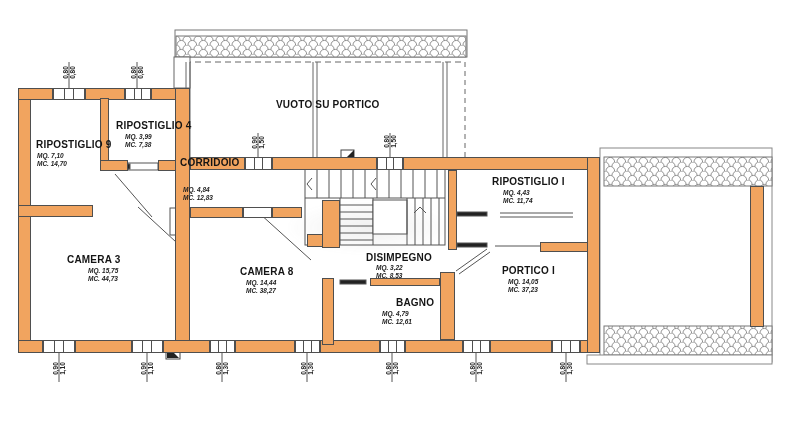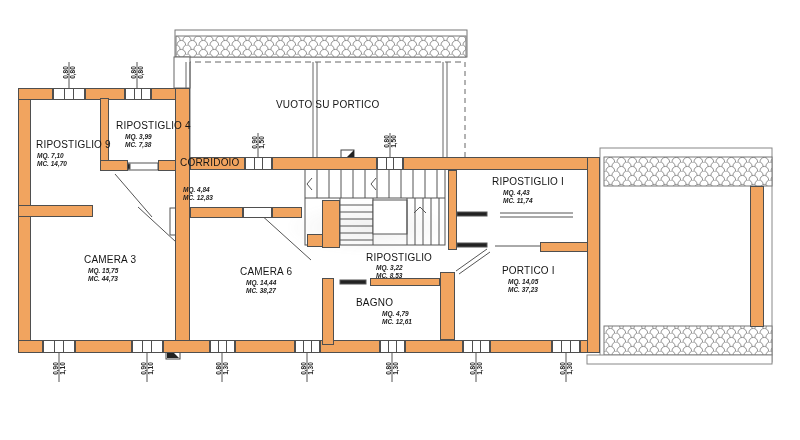--- a/index.html
+++ b/index.html
@@ -4,21 +4,21 @@
 <style>
   html,body{margin:0;padding:0;background:#fff;}
   #stage{position:relative;width:800px;height:440px;background:#ffffff;overflow:hidden;
          font-family:"Liberation Sans",sans-serif;}
   .w{position:absolute;background:#f1a45f;border:1px solid #4f4f4f;box-sizing:border-box;}
   .win{position:absolute;background:#fff;border:1px solid #4f4f4f;box-sizing:border-box;
        background-image:linear-gradient(#4f4f4f,#4f4f4f),linear-gradient(#4f4f4f,#4f4f4f);
        background-repeat:no-repeat;background-size:1px 100%,1px 100%;
        background-position:33% 0,66% 0;}
   .door{position:absolute;background:#fff;border:1px solid #4f4f4f;box-sizing:border-box;}
-  .lbl{position:absolute;font-weight:normal;font-size:10px;color:#141414;letter-spacing:.2px;
+  .lbl{position:absolute;font-weight:bold;font-size:10px;color:#141414;letter-spacing:.2px;
        white-space:nowrap;line-height:1;}
   .sub{position:absolute;font-weight:bold;font-style:italic;font-size:6.5px;color:#222;
        white-space:nowrap;line-height:1;}
   .dim{position:absolute;width:26px;font-weight:bold;font-size:6.5px;color:#222;text-align:center;
        line-height:1.15;transform:rotate(-90deg);white-space:nowrap;}
   .wm{position:absolute;left:285px;top:200px;width:170px;height:55px;border-radius:50%;
       background:radial-gradient(ellipse at center,rgba(110,110,110,.10),rgba(110,110,110,0) 70%);
       filter:blur(2px);}
   svg{position:absolute;left:0;top:0;}
 </style>
@@ -190,33 +190,33 @@
   <div class="lbl" style="left:180px;top:158px">CORRIDOIO</div>
   <div class="sub" style="left:183px;top:187px">MQ. 4,84</div>
   <div class="sub" style="left:183px;top:195px">MC. 12,83</div>
 
   <div class="lbl" style="left:276px;top:100px">VUOTO SU PORTICO</div>
 
   <div class="lbl" style="left:492px;top:177px">RIPOSTIGLIO I</div>
   <div class="sub" style="left:503px;top:190px">MQ. 4,43</div>
   <div class="sub" style="left:503px;top:198px">MC. 11,74</div>
 
-  <div class="lbl" style="left:84px;top:255px">CAMERA 3</div>
+  <div class="lbl" style="left:67px;top:255px">CAMERA 3</div>
   <div class="sub" style="left:88px;top:268px">MQ. 15,75</div>
   <div class="sub" style="left:88px;top:276px">MC. 44,73</div>
 
-  <div class="lbl" style="left:240px;top:267px">CAMERA 6</div>
+  <div class="lbl" style="left:240px;top:267px">CAMERA 8</div>
   <div class="sub" style="left:246px;top:280px">MQ. 14,44</div>
   <div class="sub" style="left:246px;top:288px">MC. 38,27</div>
 
-  <div class="lbl" style="left:366px;top:253px">RIPOSTIGLIO</div>
+  <div class="lbl" style="left:366px;top:253px">DISIMPEGNO</div>
   <div class="sub" style="left:376px;top:265px">MQ. 3,22</div>
   <div class="sub" style="left:376px;top:273px">MC. 8,53</div>
 
-  <div class="lbl" style="left:356px;top:298px">BAGNO</div>
+  <div class="lbl" style="left:396px;top:298px">BAGNO</div>
   <div class="sub" style="left:382px;top:311px">MQ. 4,79</div>
   <div class="sub" style="left:382px;top:319px">MC. 12,61</div>
 
   <div class="lbl" style="left:502px;top:266px">PORTICO I</div>
   <div class="sub" style="left:508px;top:279px">MQ. 14,05</div>
   <div class="sub" style="left:508px;top:287px">MC. 37,23</div>
 
   <div class="dim" style="left:56px;top:65px">
     <span>0,80</span><br>
     <span>0,80</span>

